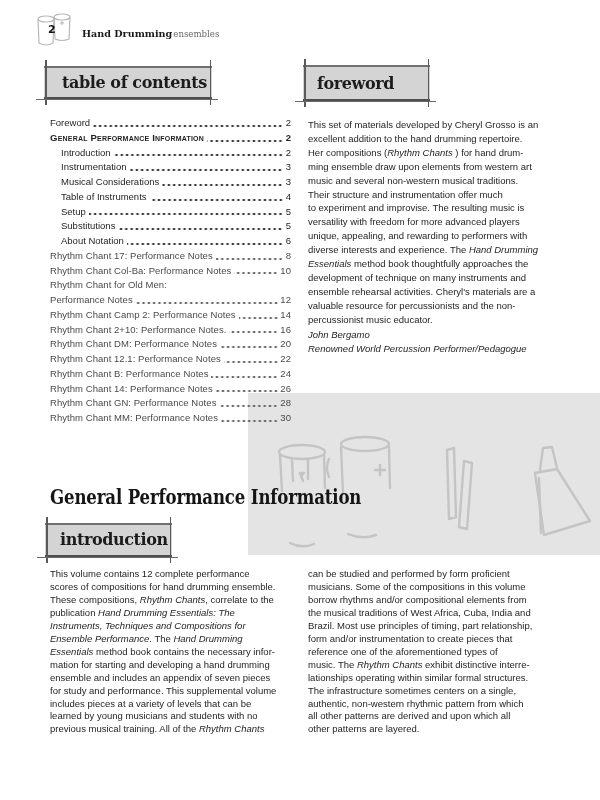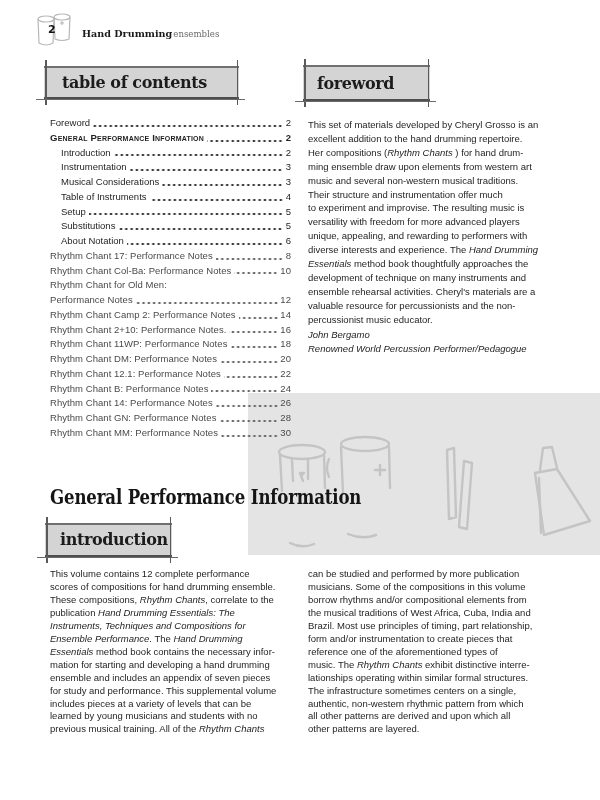--- a/index.html
+++ b/index.html
@@ -134,21 +134,21 @@
         <path d="M20 7 L21 29 Q28 32 35 29 L36 7"></path>
         <path d="M28 11 L28 15 M26 13 L30 13"></path>
       </g>
     </svg>
   </div>
   <div class="abs page-num">2</div>
   <div class="abs running-title">
     <span class="title-main">Hand Drumming</span><span class="title-sub">ensembles</span>
   </div>
 
-  <div class="label-box" style="left:44px; top:66px; width:195px; height:34px;">
+  <div class="label-box" style="left:44px; top:66px; width:168px; height:34px;">
     <span class="stroke-ext"></span>
     <span class="label-text" style="left:18px; top:5px;">table of contents</span>
   </div>
 
   <div class="label-box" style="left:303px; top:65px; width:127px; height:37px;">
     <span class="stroke-ext"></span>
     <span class="label-text" style="left:14px; top:7px;">foreword</span>
   </div>
 
   <div class="abs sketch-panel">
@@ -253,25 +253,20 @@
       </div>
     <div class="toc-row l2">
         <span class="toc-label">Rhythm Chant Camp 2: Performance Notes</span>
         <span class="leader"></span>
         <span class="toc-page">14</span>
       </div>
     <div class="toc-row l2">
         <span class="toc-label">Rhythm Chant 2+10: Performance Notes.</span>
         <span class="leader"></span>
         <span class="toc-page">16</span>
-      </div>
-    <div class="toc-row l2">
-        <span class="toc-label">Rhythm Chant 11WP: Performance Notes</span>
-        <span class="leader"></span>
-        <span class="toc-page">18</span>
       </div>
     <div class="toc-row l2">
         <span class="toc-label">Rhythm Chant DM: Performance Notes</span>
         <span class="leader"></span>
         <span class="toc-page">20</span>
       </div>
     <div class="toc-row l2">
         <span class="toc-label">Rhythm Chant 12.1: Performance Notes</span>
         <span class="leader"></span>
         <span class="toc-page">22</span>
@@ -336,21 +331,21 @@
       <div class="line"><span class="it">Ensemble Performance</span><span>. The </span><span class="it">Hand Drumming</span></div>
       <div class="line"><span class="it">Essentials</span><span> method book contains the necessary infor-</span></div>
       <div class="line"><span>mation for starting and developing a hand drumming</span></div>
       <div class="line"><span>ensemble and includes an appendix of seven pieces</span></div>
       <div class="line"><span>for study and performance. This supplemental volume</span></div>
       <div class="line"><span>includes pieces at a variety of levels that can be</span></div>
       <div class="line"><span>learned by young musicians and students with no</span></div>
       <div class="line"><span>previous musical training. All of the </span><span class="it">Rhythm Chants</span></div>
     </div>
   <div class="abs text-block intro-right">
-      <div class="line"><span>can be studied and performed by more publication</span></div>
+      <div class="line"><span>can be studied and performed by form proficient</span></div>
       <div class="line"><span>musicians. Some of the compositions in this volume</span></div>
       <div class="line"><span>borrow rhythms and/or compositional elements from</span></div>
       <div class="line"><span>the musical traditions of West Africa, Cuba, India and</span></div>
       <div class="line"><span>Brazil. Most use principles of timing, part relationship,</span></div>
       <div class="line"><span>form and/or instrumentation to create pieces that</span></div>
       <div class="line"><span>reference one of the aforementioned types of</span></div>
       <div class="line"><span>music. The </span><span class="it">Rhythm Chants</span><span> exhibit distinctive interre-</span></div>
       <div class="line"><span>lationships operating within similar formal structures.</span></div>
       <div class="line"><span>The infrastructure sometimes centers on a single,</span></div>
       <div class="line"><span>authentic, non-western rhythmic pattern from which</span></div>

